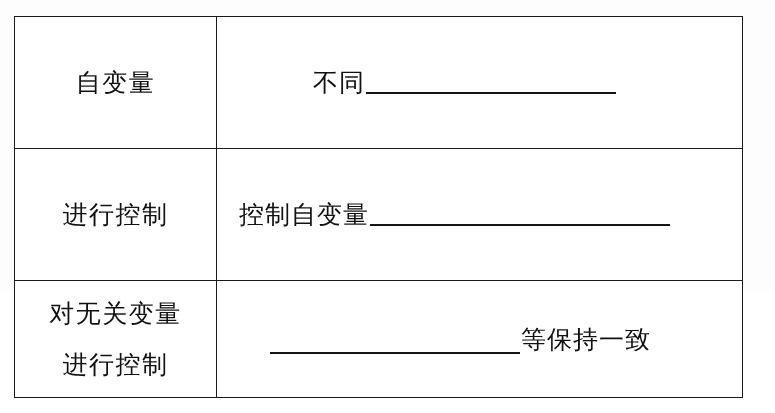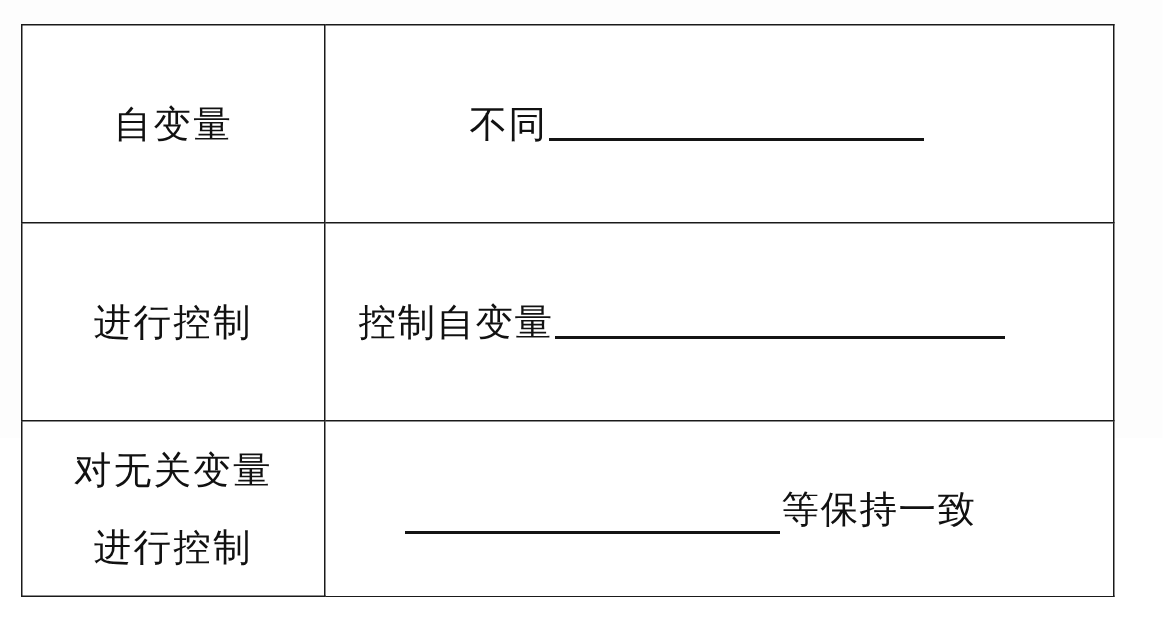--- a/index.html
+++ b/index.html
@@ -71,21 +71,21 @@
 
   .value-inner {
     display: flex;
     align-items: flex-start;
     padding-left: 22px;
     padding-right: 6px;
     white-space: nowrap;
   }
   .value-inner.indent-wide { padding-left: 96px; }
   .value-inner.bottom-align {
-    align-items: flex-end;
+    align-items: center;
     padding-left: 52px;
   }
 
   .blank-line {
     display: inline-block;
     border-bottom: 2px solid #141414;
     height: 1.05em;
     vertical-align: bottom;
     margin: 0 1px;
   }

